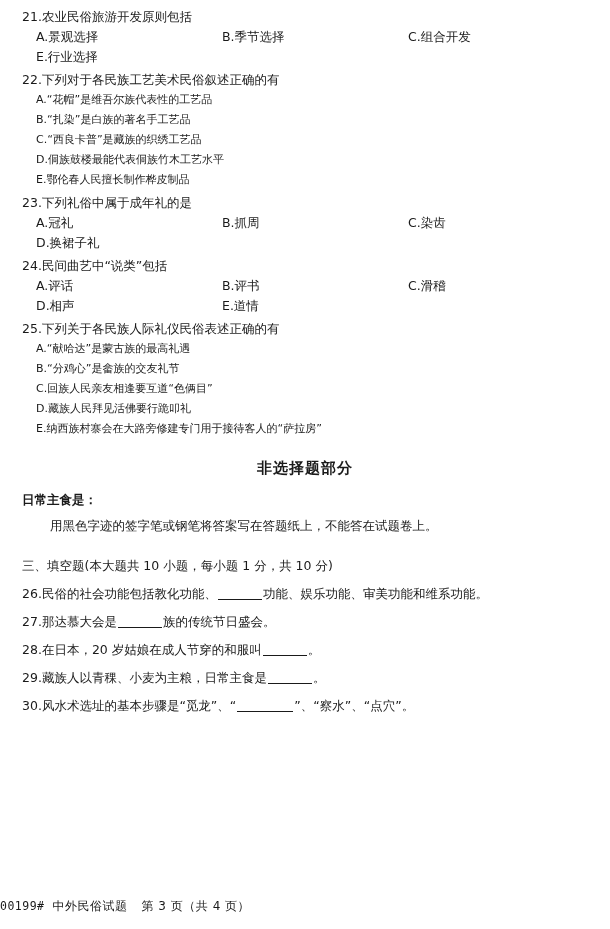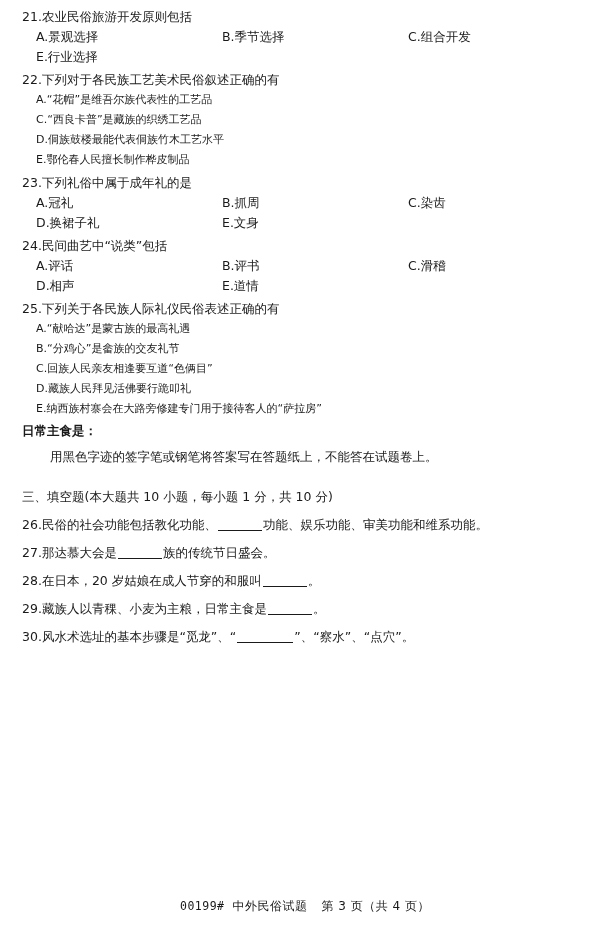--- a/index.html
+++ b/index.html
@@ -98,21 +98,21 @@
     margin: 0 1px;
   }
   .blank.wide {
     width: 56px;
   }
   .footer {
     position: absolute;
     left: 0;
     right: 0;
     bottom: 14px;
-    text-align: center;
+    text-align: left;
     font-size: 12px;
     letter-spacing: 0.5px;
   }
   .footer .code {
     font-family: "DejaVu Sans Mono", monospace;
     font-size: 11.5px;
     margin-right: 8px;
   }
   .footer .sep { display: inline-block; width: 14px; }
 </style>
@@ -132,37 +132,37 @@
       <div class="opt-row">
         <span class="opt opt-b">E.行业选择</span>
       </div>
     </div>
 
     <div class="spacer-sm"></div>
 
     <div class="q">
       <div class="q-stem">22.下列对于各民族工艺美术民俗叙述正确的有</div>
       <div class="opt-stack">A.“花帽”是维吾尔族代表性的工艺品</div>
+      <div class="opt-stack">B.“扎染”是白族的著名手工艺品</div>
       <div class="opt-stack">C.“西良卡普”是藏族的织绣工艺品</div>
       <div class="opt-stack">D.侗族鼓楼最能代表侗族竹木工艺水平</div>
       <div class="opt-stack">E.鄂伦春人民擅长制作桦皮制品</div>
     </div>
 
     <div class="spacer-sm"></div>
 
     <div class="q">
       <div class="q-stem">23.下列礼俗中属于成年礼的是</div>
       <div class="opt-row">
         <span class="opt opt-a">A.冠礼</span>
         <span class="opt opt-b">B.抓周</span>
         <span class="opt opt-c">C.染齿</span>
       </div>
       <div class="opt-row">
         <span class="opt opt-a">D.换裙子礼</span>
-        <span class="opt opt-b">E.文身</span>
       </div>
     </div>
 
     <div class="spacer-sm"></div>
 
     <div class="q">
       <div class="q-stem">24.民间曲艺中“说类”包括</div>
       <div class="opt-row">
         <span class="opt opt-a">A.评话</span>
         <span class="opt opt-b">B.评书</span>
@@ -178,20 +178,21 @@
 
     <div class="q">
       <div class="q-stem">25.下列关于各民族人际礼仪民俗表述正确的有</div>
       <div class="opt-stack">A.“献哈达”是蒙古族的最高礼遇</div>
       <div class="opt-stack">B.“分鸡心”是畲族的交友礼节</div>
       <div class="opt-stack">C.回族人民亲友相逢要互道“色俩目”</div>
       <div class="opt-stack">D.藏族人民拜见活佛要行跪叩礼</div>
       <div class="opt-stack">E.纳西族村寨会在大路旁修建专门用于接待客人的“萨拉房”</div>
     </div>
 
+    <div class="section-title">非选择题部分</div>
 
     <div class="notice-title">日常主食是：</div>
     <div class="notice-body">用黑色字迹的签字笔或钢笔将答案写在答题纸上，不能答在试题卷上。</div>
 
     <div class="part-heading">三、填空题(本大题共 10 小题，每小题 1 分，共 10 分)</div>
 
     <div class="fill-item">
       <span>26.民俗的社会功能包括教化功能、</span><span class="blank"></span><span>功能、娱乐功能、审美功能和维系功能。</span>
     </div>
     <div class="fill-item">

